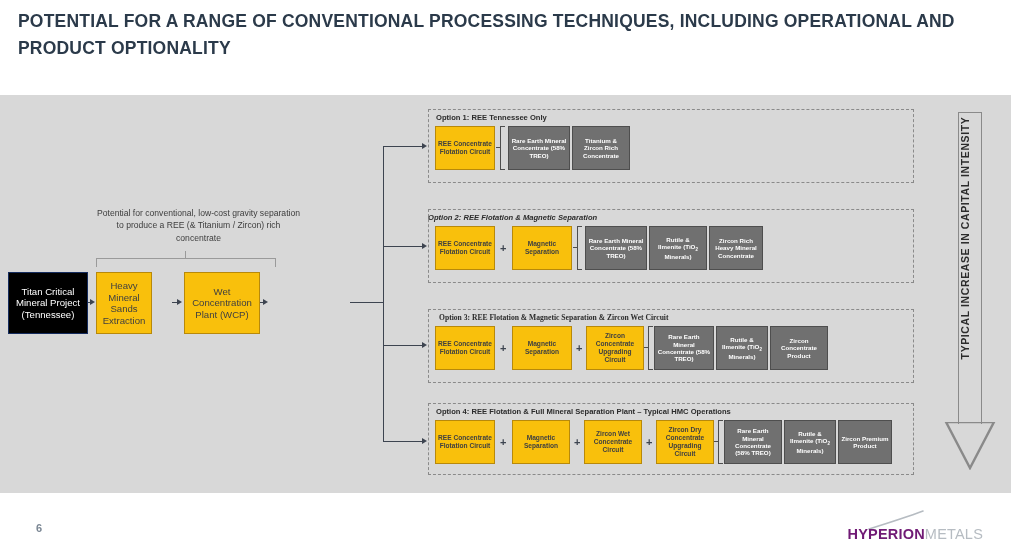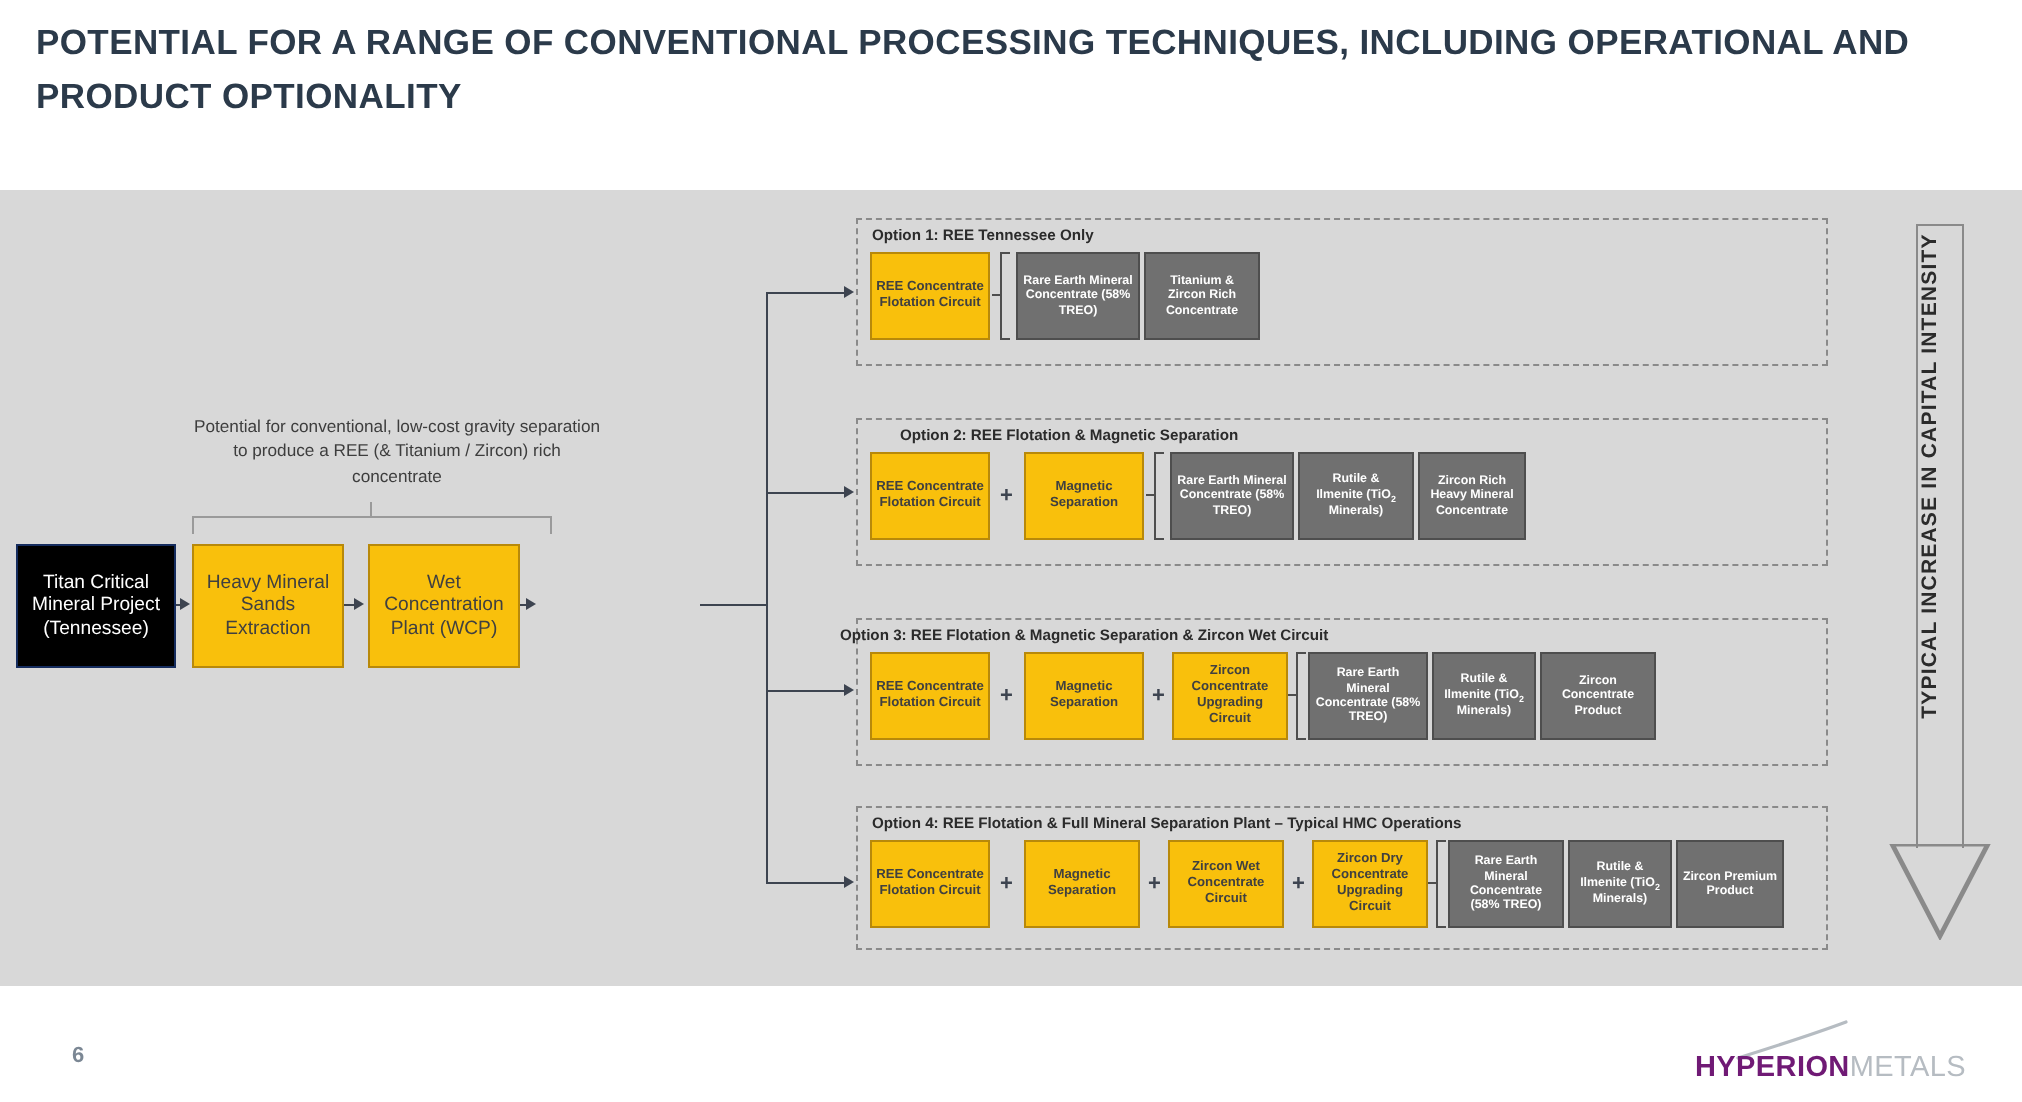--- a/index.html
+++ b/index.html
@@ -128,21 +128,21 @@
 
   <div class="canvas"></div>
 
   <div class="caption">Potential for conventional, low-cost gravity separation to produce a REE (&amp; Titanium / Zircon) rich concentrate</div>
   <div class="hbracket"></div>
   <div class="hbracket-stem"></div>
 
   <div class="box box-navy lead-txt" style="left:8px;  top:272px; width:80px;  height:62px;">
     <span>Titan Critical Mineral Project (Tennessee)</span>
   </div>
-  <div class="box box-gold lead-txt" style="left:96px; top:272px; width:76px; height:62px;">
+  <div class="box box-gold lead-txt" style="left:96px; top:272px; width:56px; height:62px;">
     <span>Heavy Mineral Sands Extraction</span>
   </div>
   <div class="box box-gold lead-txt" style="left:184px; top:272px; width:76px; height:62px;">
     <span>Wet Concentration Plant (WCP)</span>
   </div>
 
   <div class="ln ln-h" style="left:88px;  top:302px; width:4px;"></div>
   <div class="arrow-r" style="left:90px; top:299px;"></div>
   <div class="ln ln-h" style="left:172px; top:302px; width:6px;"></div>
   <div class="arrow-r" style="left:177px; top:299px;"></div>
@@ -175,21 +175,21 @@
   <div class="sbr-tick" style="left:496px; top:147px;"></div>
 
   <div class="box box-grey opt-grey" style="left:508px; top:126px; width:62px; height:44px;">
     <span>Rare Earth Mineral Concentrate (58% TREO)</span>
   </div>
   <div class="box box-grey opt-grey" style="left:572px; top:126px; width:58px; height:44px;">
     <span>Titanium &amp; Zircon Rich Concentrate</span>
   </div>
 
   <div class="opt-panel" style="left:428px; top:209px; width:486px; height:74px;"></div>
-  <div class="opt-title" style="left:450px; top:213px;">Option 2: REE Flotation &amp; Magnetic Separation</div>
+  <div class="opt-title" style="left:428px; top:213px;font-style:italic;">Option 2: REE Flotation &amp; Magnetic Separation</div>
 
   <div class="box box-gold opt-gold" style="left:435px; top:226px; width:60px; height:44px;">
     <span>REE Concentrate Flotation Circuit</span>
   </div>
   <div class="plus" style="left:500px; top:243px;">+</div>
   <div class="box box-gold opt-gold" style="left:512px; top:226px; width:60px; height:44px;">
     <span>Magnetic Separation</span>
   </div>
 
   <div class="sbr" style="left:577px; top:226px; height:44px;"></div>
@@ -199,21 +199,21 @@
     <span>Rare Earth Mineral Concentrate (58% TREO)</span>
   </div>
   <div class="box box-grey opt-grey" style="left:649px; top:226px; width:58px; height:44px;">
     <span>Rutile &amp;<br>Ilmenite (TiO<sub>2</sub><br>Minerals)</span>
   </div>
   <div class="box box-grey opt-grey" style="left:709px; top:226px; width:54px; height:44px;">
     <span>Zircon Rich Heavy Mineral Concentrate</span>
   </div>
 
   <div class="opt-panel" style="left:428px; top:309px; width:486px; height:74px;"></div>
-  <div class="opt-title" style="left:420px; top:313px;">Option 3: REE Flotation &amp; Magnetic Separation &amp; Zircon Wet Circuit</div>
+  <div class="opt-title" style="left:439px; top:313px;font-family:Liberation Serif, serif;">Option 3: REE Flotation &amp; Magnetic Separation &amp; Zircon Wet Circuit</div>
 
   <div class="box box-gold opt-gold" style="left:435px; top:326px; width:60px; height:44px;">
     <span>REE Concentrate Flotation Circuit</span>
   </div>
   <div class="plus" style="left:500px; top:343px;">+</div>
   <div class="box box-gold opt-gold" style="left:512px; top:326px; width:60px; height:44px;">
     <span>Magnetic Separation</span>
   </div>
   <div class="plus" style="left:576px; top:343px;">+</div>
   <div class="box box-gold opt-gold" style="left:586px; top:326px; width:58px; height:44px;">

